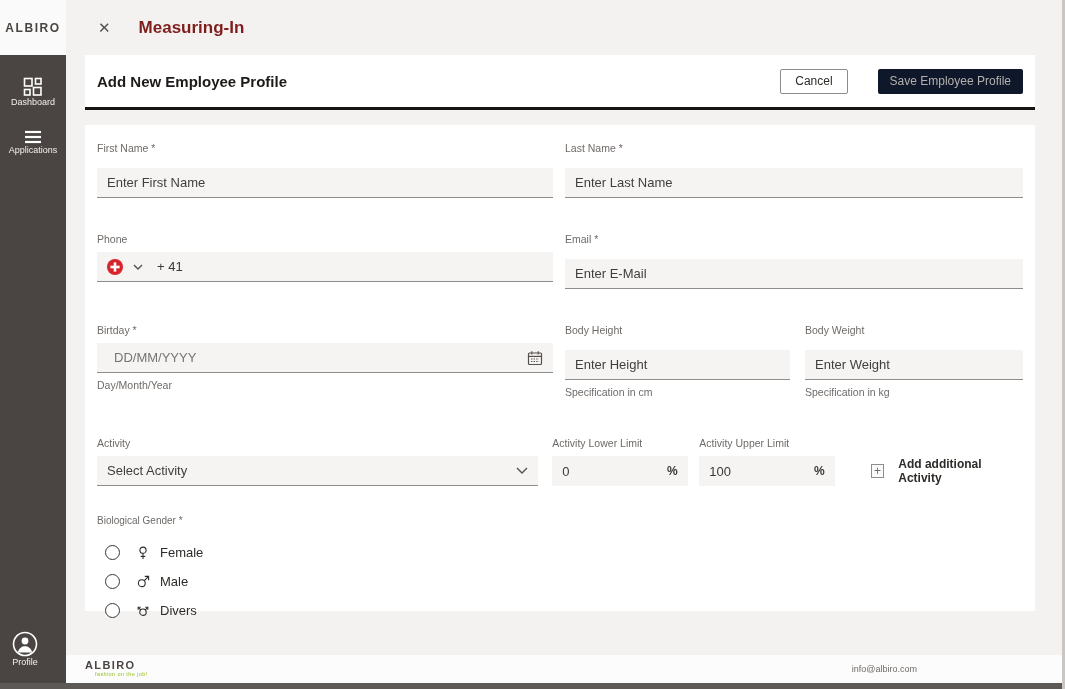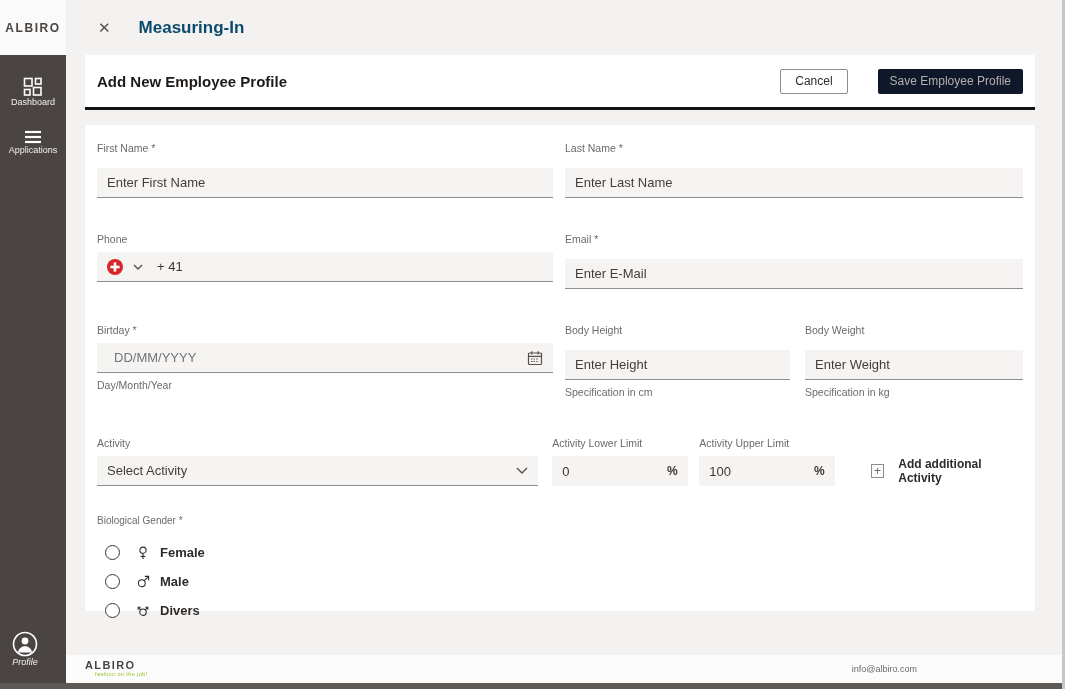--- a/index.html
+++ b/index.html
@@ -19,26 +19,26 @@
     height:55px; background:#fbfafa; display:flex; align-items:center; justify-content:center;
   }
   .brand-text {
     font-weight:bold; font-size:12px; letter-spacing:1.6px; color:#4a4542;
   }
   .side-item {
     display:flex; flex-direction:column; align-items:center; 
     color:#fff; margin-top:22px; cursor:pointer;
   }
   .side-item .lbl { font-size:9px; color:#f2f0ef; }
-  .side-profile { position:absolute; bottom:16px; left:0; right:16px; margin-top:0;font-style:italic; }
+  .side-profile { position:absolute; bottom:16px; left:0; right:16px; margin-top:0; }
   
   .main { position:absolute; left:66px; top:0; right:0; height:683px; }
   .topbar { height:55px; display:flex; align-items:center; padding-left:26px; }
   .close-x { font-size:15px; color:#55504d; cursor:pointer; padding:4px 6px; }
-  .app-title { font-size:17px; font-weight:bold; color:#0c4a6e; margin-left:22px; }
+  .app-title { font-size:17px; font-weight:bold; color:#7f1d1d; margin-left:22px; }
 
   .header-card {
     margin-left:19px; width:950px; height:55px; background:#ffffff;
     border-bottom:3px solid #161412;
     display:flex; align-items:center; justify-content:space-between;
     padding:0 12px;
   }
   .header-card h1 { font-size:15px; font-weight:bold; color:#1d1a18; }
   .hdr-buttons { display:flex; align-items:center; gap:30px;justify-content:space-between; }
   .btn { font-family:inherit; font-size:12px; height:25px; cursor:pointer; border-radius:2px; }
@@ -83,21 +83,21 @@
   .add-activity .txt { font-size:12px; font-weight:bold; color:#2e2b28; }
 
   
   .gender-label { font-size:10px; color:#6e6a67; margin-bottom:12px; }
   .radio-row { display:flex; align-items:center; height:29px; cursor:pointer; }
   .radio {
     width:15px; height:15px; border:1.6px solid #3b3835; border-radius:50%;
     background:#fff; margin-left:8px; flex:none;
   }
   .gicon { width:18px; display:flex; justify-content:center; margin-left:14px; flex:none; }
-  .radio-row .rlabel { font-size:13px; font-weight:bold; color:#2e2b28; margin-left:8px;text-align:center; }
+  .radio-row .rlabel { font-size:13px; font-weight:normal; color:#2e2b28; margin-left:8px;text-align:center; }
   .radio-row.no-icon .rlabel { margin-left:12px; }
 
   
   .footer {
     position:absolute; left:66px; right:0; bottom:6px; height:28px; background:#fdfcfc;
     display:flex; align-items:center; justify-content:space-between; padding:0 148px 0 19px;
   }
   .footer-logo { display:flex; flex-direction:column; line-height:1; }
   .footer-brand { font-weight:bold; font-size:11px; letter-spacing:1.4px; color:#4a4542; }
   .footer-tag { font-size:5.5px; color:#95c11f; letter-spacing:0.4px; margin-top:1px; margin-left:10px; }

